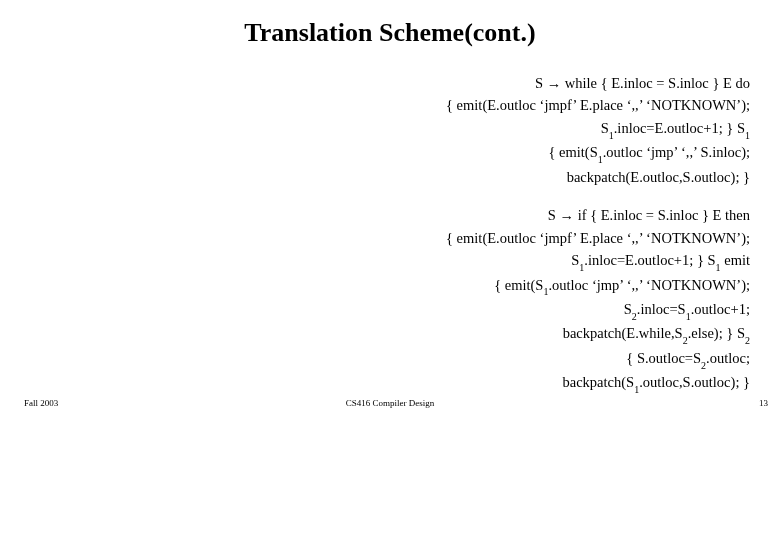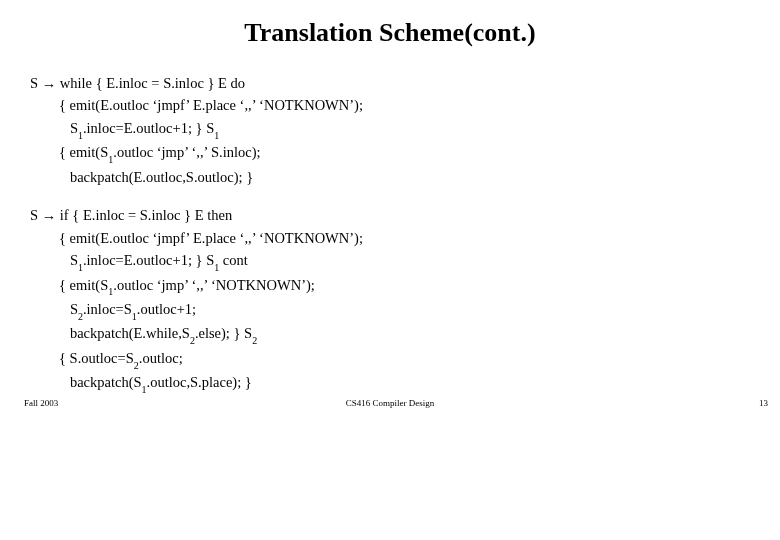--- a/index.html
+++ b/index.html
@@ -23,20 +23,21 @@
   .title {
     text-align: center;
     font-size: 26px;
     font-weight: bold;
     margin-bottom: 24px;
   }
   .rule {
     font-size: 14.5px;
     line-height: 1.55;
     margin-bottom: 16px;
+    text-align: right;
   }
   .rule .line {
     white-space: pre;
   }
   .sub {
     font-size: 10px;
     vertical-align: sub;
     position: relative;
     top: 2px;
   }
@@ -77,26 +78,26 @@
     <div class="line"><span>S </span><span class="arrow">→</span><span> while { E.inloc = S.inloc } E do</span></div>
     <div class="line">        { emit(E.outloc ‘jmpf’ E.place ‘,,’ ‘NOTKNOWN’);</div>
     <div class="line"><span>           S</span><span class="sub">1</span><span>.inloc=E.outloc+1; } S</span><span class="sub">1</span><span></span></div>
     <div class="line"><span>        { emit(S</span><span class="sub">1</span><span>.outloc ‘jmp’ ‘,,’ S.inloc);</span></div>
     <div class="line">           backpatch(E.outloc,S.outloc); }</div>
   </div>
 
   <div class="rule">
     <div class="line"><span>S </span><span class="arrow">→</span><span> if { E.inloc = S.inloc } E then</span></div>
     <div class="line">        { emit(E.outloc ‘jmpf’ E.place ‘,,’ ‘NOTKNOWN’);</div>
-    <div class="line"><span>           S</span><span class="sub">1</span><span>.inloc=E.outloc+1; } S</span><span class="sub">1</span><span> cont</span></div>
+    <div class="line"><span>           S</span><span class="sub">1</span><span>.inloc=E.outloc+1; } S</span><span class="sub">1</span><span> emit</span></div>
     <div class="line"><span>        { emit(S</span><span class="sub">1</span><span>.outloc ‘jmp’ ‘,,’ ‘NOTKNOWN’);</span></div>
     <div class="line"><span>           S</span><span class="sub">2</span><span>.inloc=S</span><span class="sub">1</span><span>.outloc+1;</span></div>
     <div class="line"><span>           backpatch(E.while,S</span><span class="sub">2</span><span>.else); } S</span><span class="sub">2</span><span></span></div>
     <div class="line"><span>        { S.outloc=S</span><span class="sub">2</span><span>.outloc;</span></div>
-    <div class="line"><span>           backpatch(S</span><span class="sub">1</span><span>.outloc,S.place); }</span></div>
+    <div class="line"><span>           backpatch(S</span><span class="sub">1</span><span>.outloc,S.outloc); }</span></div>
   </div>
 
   <div class="footer">
     <span class="left">Fall 2003</span>
     <span class="center">CS416 Compiler Design</span>
     <span class="right">13</span>
   </div>
 
 </div>
 

